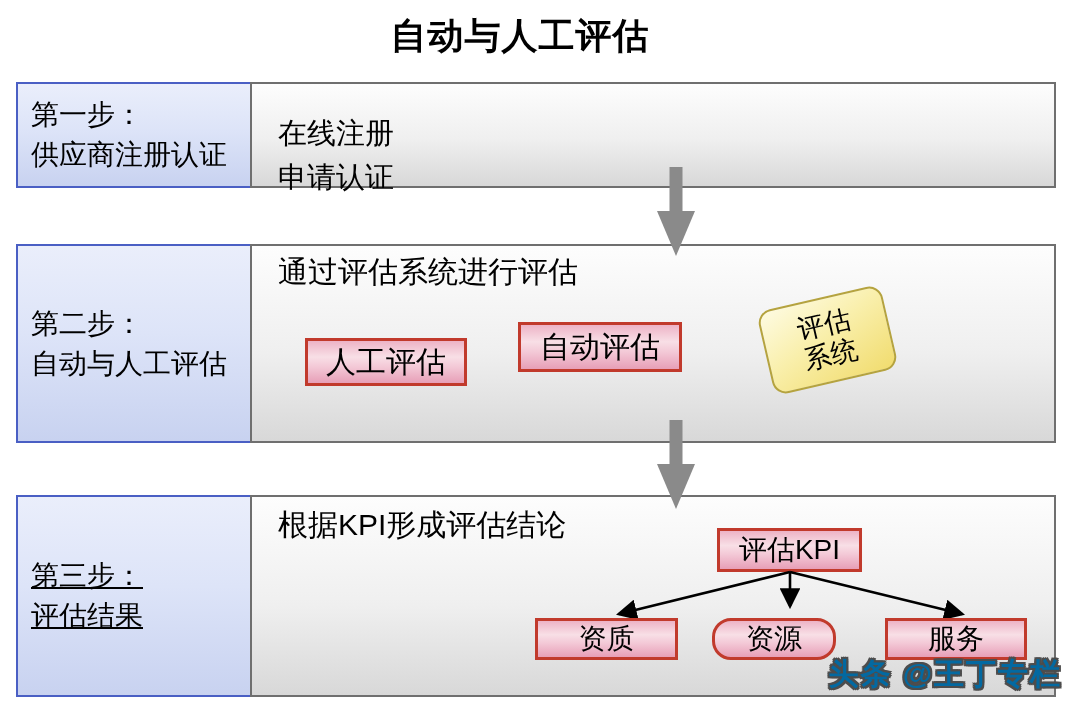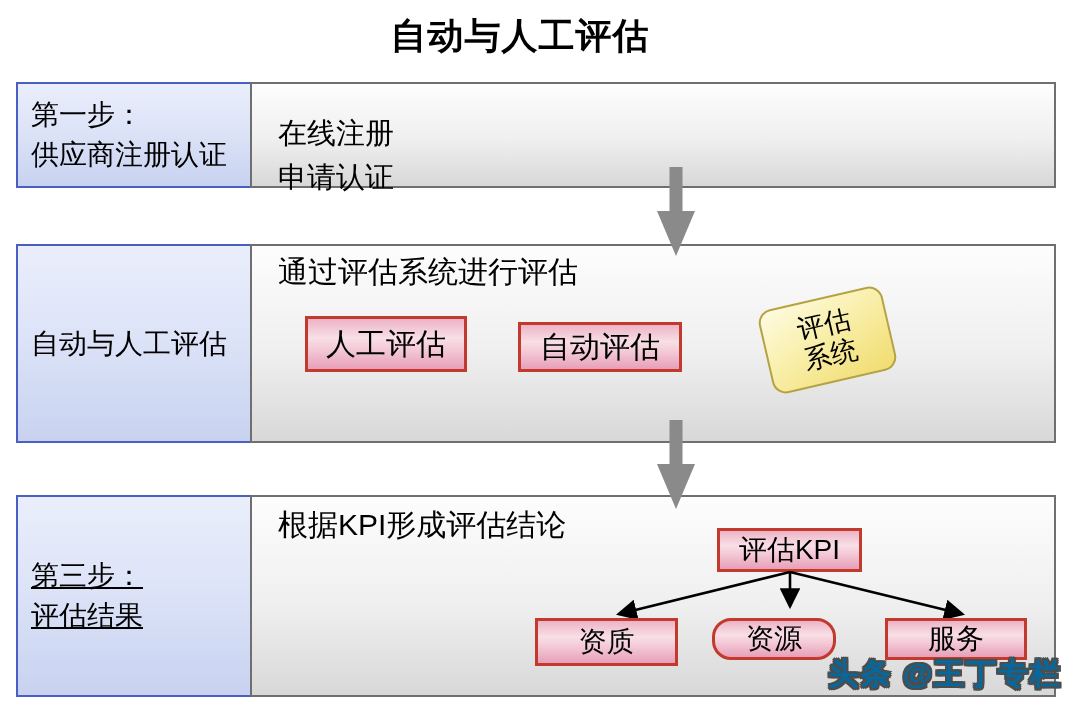--- a/index.html
+++ b/index.html
@@ -88,25 +88,26 @@
     <div>第一步：</div>
     <div>供应商注册认证</div>
   </div>
   <div class="content-box" style="top:82px; height:106px;"></div>
   <div class="row1-text">
     <div>在线注册</div>
     <div>申请认证</div>
   </div>
 
   <div class="label-box" style="top:244px; height:199px;">
+    <div>第二步：</div>
     <div>自动与人工评估</div>
   </div>
   <div class="content-box" style="top:244px; height:199px;"></div>
   <div class="section-heading" style="top:253px;">通过评估系统进行评估</div>
-  <div class="pink-box" style="left:305px; top:316px; width:162px; height:56px;">人工评估</div>
+  <div class="pink-box" style="left:305px; top:338px; width:162px; height:48px;">人工评估</div>
   <div class="pink-box" style="left:518px; top:322px; width:164px; height:50px;">自动评估</div>
   <div class="yellow-note">
     <div>评估</div>
     <div>系统</div>
   </div>
 
   <div class="label-box" style="top:495px; height:202px;text-decoration:underline;">
     <div>第三步：</div>
     <div>评估结果</div>
   </div>
@@ -119,21 +120,21 @@
     <defs>
       <marker id="ah" viewBox="0 0 10 10" refX="8.5" refY="5" markerWidth="8" markerHeight="8" orient="auto">
         <path d="M0,0 L10,5 L0,10 z" fill="#000"></path>
       </marker>
     </defs>
     <line x1="250" y1="12" x2="79" y2="54" stroke="#000" stroke-width="2.6" marker-end="url(#ah)"></line>
     <line x1="250" y1="12" x2="250" y2="46" stroke="#000" stroke-width="2.6" marker-end="url(#ah)"></line>
     <line x1="250" y1="12" x2="422" y2="54" stroke="#000" stroke-width="2.6" marker-end="url(#ah)"></line>
   </svg>
 
-  <div class="pink-box small" style="left:535px; top:618px; width:143px; height:48px;">资质</div>
+  <div class="pink-box small" style="left:535px; top:618px; width:143px; height:42px;">资质</div>
   <div class="pink-box small" style="left:712px; top:618px; width:124px; height:42px;border-radius:19px;">资源</div>
   <div class="pink-box small" style="left:885px; top:618px; width:142px; height:42px;">服务</div>
 
   <svg class="flow-arrow" style="top:167px;" viewBox="0 0 42 90">
     <rect x="14.5" y="0" width="13" height="46" fill="#8a8a8a"></rect>
     <polygon points="2,44 40,44 21,89" fill="#8a8a8a"></polygon>
   </svg>
   <svg class="flow-arrow" style="top:420px;" viewBox="0 0 42 90">
     <rect x="14.5" y="0" width="13" height="46" fill="#8a8a8a"></rect>
     <polygon points="2,44 40,44 21,89" fill="#8a8a8a"></polygon>

